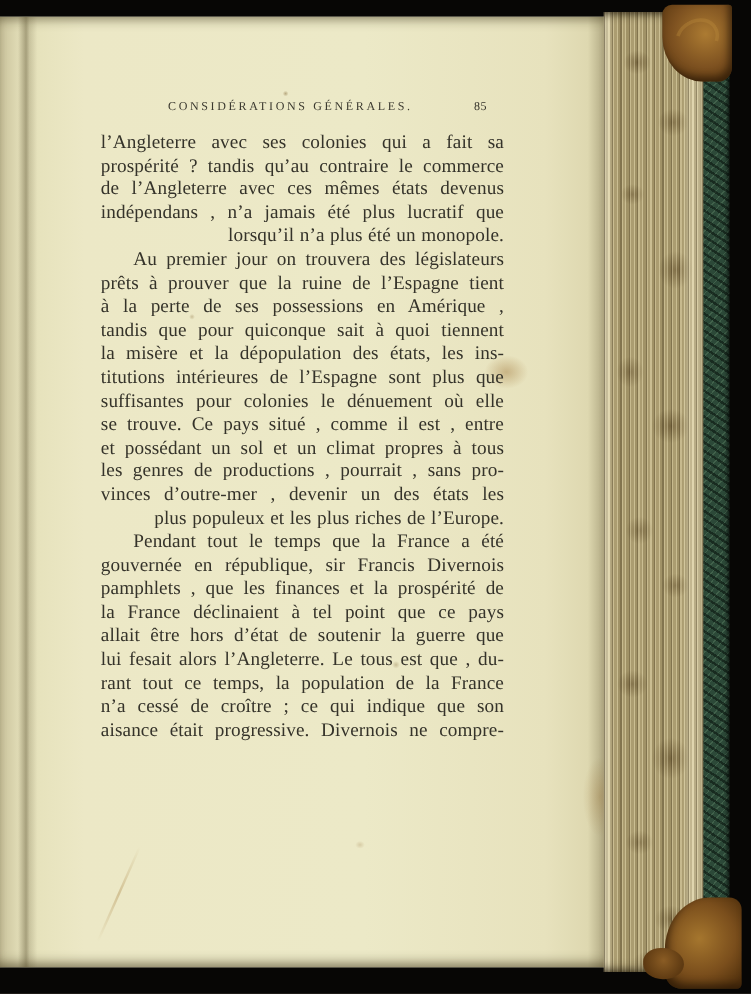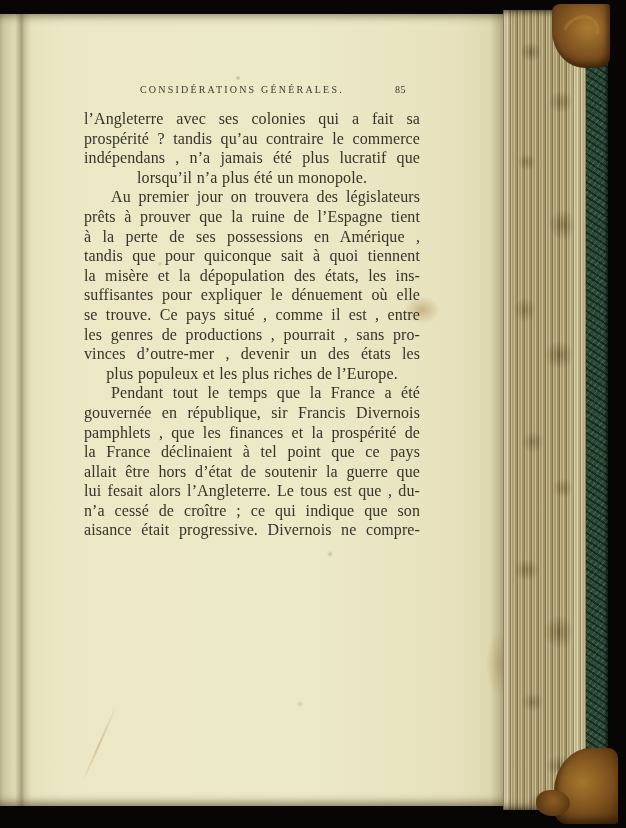--- a/index.html
+++ b/index.html
@@ -47,21 +47,21 @@
   }
   .page-number{
     font-size:10px;letter-spacing:.5px;color:#34322a;
   }
   .paragraph{margin:0;}
   .line{
     font-size:16px;line-height:19.6px;height:19.6px;overflow:hidden;
     text-align:justify;letter-spacing:.1px;word-spacing:.5px;
   }
   .line::after{content:"";display:inline-block;width:100%;height:0;}
-  .line.para-end{text-align:center;}
+  .line.para-end{text-align:right;}
   .line.para-end::after{content:none;}
   .line.indent{text-indent:27px;}
   
   .fore-edge{
     position:absolute;left:503px;top:10px;width:85px;height:800px;
     border-radius:0 8px 6px 0;
     background-color:#b4a678;
     background-image:
       repeating-linear-gradient(90deg,
         rgba(70,56,28,.45) 0 1px, rgba(225,213,172,.42) 1px 2px,
@@ -132,42 +132,46 @@
 
     <div class="text-area">
       <div class="running-header">
         <span class="running-title">CONSIDÉRATIONS GÉNÉRALES.</span>
         <span class="page-number">85</span>
       </div>
       <div>
         <div class="paragraph">
             <div class="line">l’Angleterre avec ses colonies qui a fait sa</div>
             <div class="line">prospérité ? tandis qu’au contraire le commerce</div>
+            <div class="line">de l’Angleterre avec ces mêmes états devenus</div>
             <div class="line">indépendans , n’a jamais été plus lucratif que</div>
             <div class="line para-end">lorsqu’il n’a plus été un monopole.</div>
           </div>
         <div class="paragraph">
             <div class="line indent">Au premier jour on trouvera des législateurs</div>
             <div class="line">prêts à prouver que la ruine de l’Espagne tient</div>
             <div class="line">à la perte de ses possessions en Amérique ,</div>
             <div class="line">tandis que pour quiconque sait à quoi tiennent</div>
             <div class="line">la misère et la dépopulation des états, les ins-</div>
-            <div class="line">suffisantes pour expliquer le dénuement où elle</div>
+            <div class="line">titutions intérieures de l’Espagne sont plus que</div>
+            <div class="line">suffisantes pour colonies le dénuement où elle</div>
             <div class="line">se trouve. Ce pays situé , comme il est , entre</div>
+            <div class="line">et possédant un sol et un climat propres à tous</div>
             <div class="line">les genres de productions , pourrait , sans pro-</div>
             <div class="line">vinces d’outre-mer , devenir un des états les</div>
             <div class="line para-end">plus populeux et les plus riches de l’Europe.</div>
           </div>
         <div class="paragraph">
             <div class="line indent">Pendant tout le temps que la France a été</div>
             <div class="line">gouvernée en république, sir Francis Divernois</div>
             <div class="line">pamphlets , que les finances et la prospérité de</div>
             <div class="line">la France déclinaient à tel point que ce pays</div>
             <div class="line">allait être hors d’état de soutenir la guerre que</div>
             <div class="line">lui fesait alors l’Angleterre. Le tous est que , du-</div>
+            <div class="line">rant tout ce temps, la population de la France</div>
             <div class="line">n’a cessé de croître ; ce qui indique que son</div>
             <div class="line">aisance était progressive. Divernois ne compre-</div>
           </div>
       </div>
     </div>
   </div>
 
   <div class="fore-edge"></div>
   <div class="cover"></div>
   <div class="corner-top"></div>

